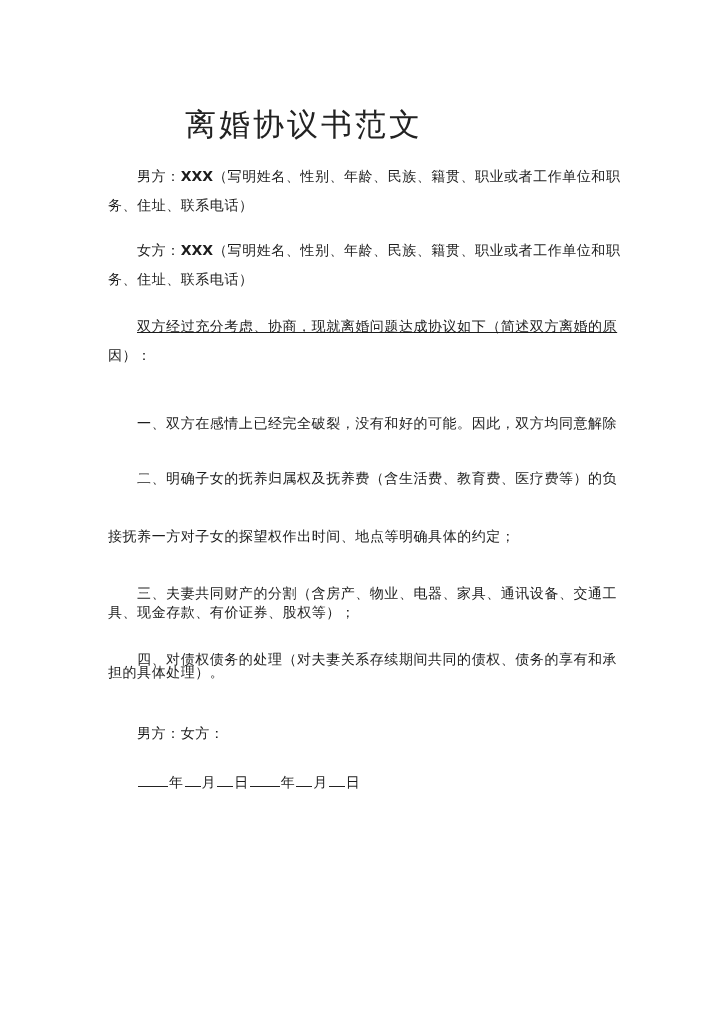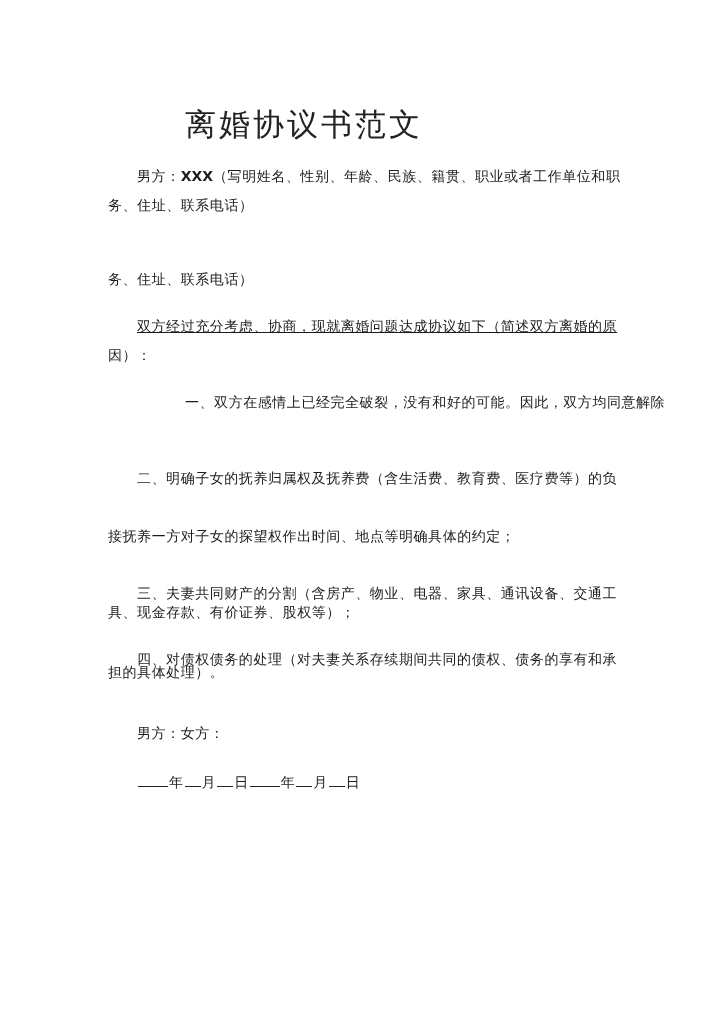--- a/index.html
+++ b/index.html
@@ -58,26 +58,29 @@
 
 <div class="page">
 
   <div class="title">离婚协议书范文</div>
 
   <div class="line indent" style="top:166px;">
     <span>男方：</span><span class="xxx">XXX</span><span>（写明姓名、性别、年龄、民族、籍贯、职业或者工作单位和职</span>
   </div>
   <div class="line" style="top:195px;">务、住址、联系电话）</div>
 
+  <div class="line indent" style="top:240px;">
+    <span>女方：</span><span class="xxx">XXX</span><span>（写明姓名、性别、年龄、民族、籍贯、职业或者工作单位和职</span>
+  </div>
   <div class="line" style="top:269px;">务、住址、联系电话）</div>
 
   <div class="line indent" style="top:316px;text-decoration:underline;">双方经过充分考虑、协商，现就离婚问题达成协议如下（简述双方离婚的原</div>
   <div class="line" style="top:345px;">因）：</div>
 
-  <div class="line indent" style="top:392px;margin-left:48px;">一、双方在感情上已经完全破裂，没有和好的可能。因此，双方均同意解除</div>
+  <div class="line indent" style="top:413px;">一、双方在感情上已经完全破裂，没有和好的可能。因此，双方均同意解除</div>
 
   <div class="line indent" style="top:468px;">二、明确子女的抚养归属权及抚养费（含生活费、教育费、医疗费等）的负</div>
   <div class="line" style="top:526px;">接抚养一方对子女的探望权作出时间、地点等明确具体的约定；</div>
 
   <div class="line indent" style="top:583px;">三、夫妻共同财产的分割（含房产、物业、电器、家具、通讯设备、交通工</div>
   <div class="line" style="top:602px;">具、现金存款、有价证券、股权等）；</div>
 
   <div class="line indent" style="top:649px;">四、对债权债务的处理（对夫妻关系存续期间共同的债权、债务的享有和承</div>
   <div class="line" style="top:662px;">担的具体处理）。</div>
 

